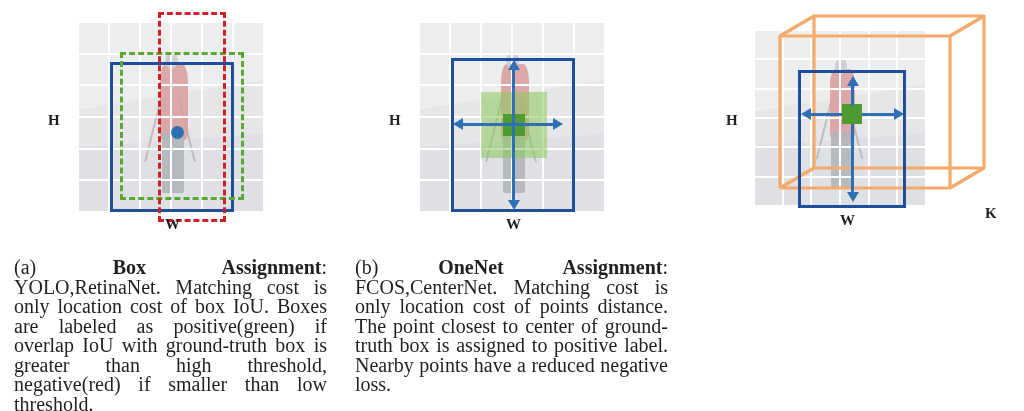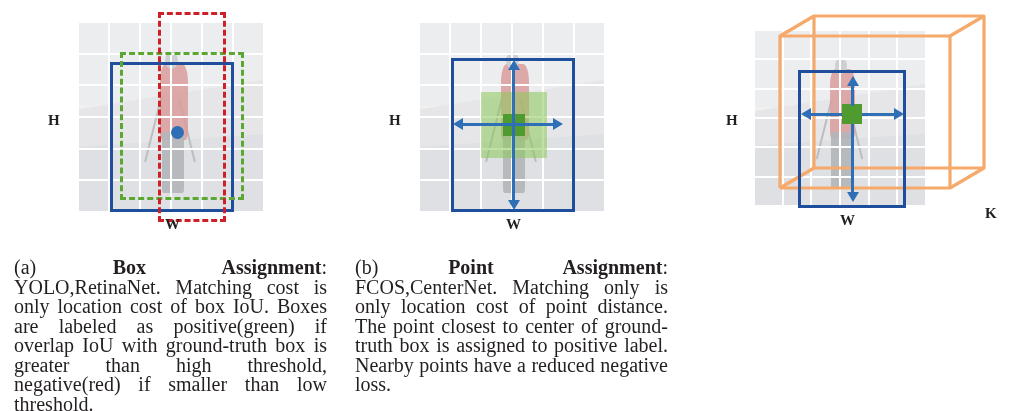--- a/index.html
+++ b/index.html
@@ -418,17 +418,17 @@
     </div>
   </div>
 
   <div class="captions">
     <div class="caption">
       <span class="cap-text">(a)</span>
       <b>Box Assignment</b><span class="cap-text">: YOLO,RetinaNet. Matching cost is only location cost of box IoU. Boxes are labeled as positive(green) if overlap IoU with ground-truth box is greater than high threshold, negative(red) if smaller than low threshold.</span>
     </div>
     <div class="caption">
       <span class="cap-text">(b)</span>
-      <b>Point Assignment</b><span class="cap-text">: FCOS,CenterNet. Matching only is only location cost of point distance. The point closest to center of ground-truth box is assigned to positive label. Nearby points have a reduced negative loss.</span>
+      <b>OneNet Assignment</b><span class="cap-text">: FCOS,CenterNet. Matching cost is only location cost of points distance. The point closest to center of ground-truth box is assigned to positive label. Nearby points have a reduced negative loss.</span>
     </div>
   </div>
 
 </div>
 
 </body></html>

